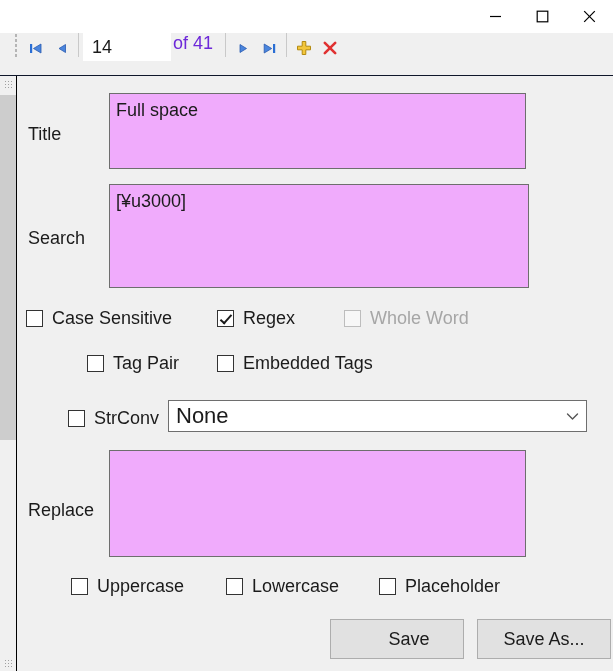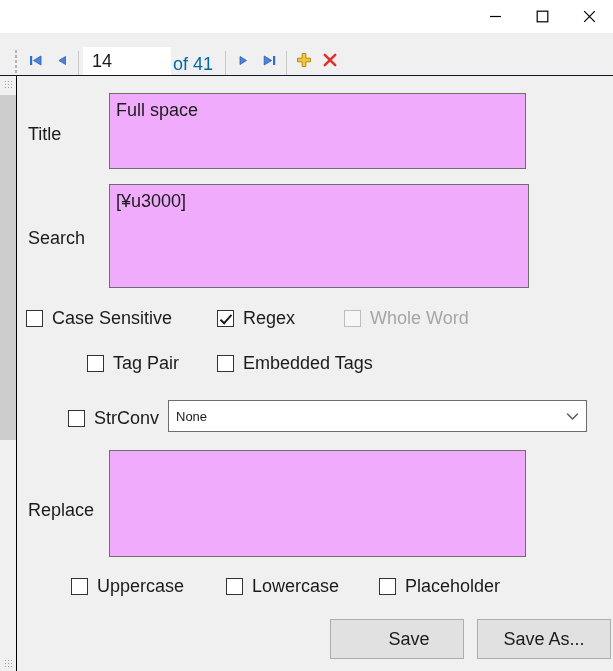--- a/index.html
+++ b/index.html
@@ -28,21 +28,21 @@
     display: flex; align-items: center; justify-content: center;
     background: transparent; border: 0; padding: 0;
   }
   .win-btn svg { display: block; }
 
   
   .toolbar {
     position: absolute; left: 0; top: 33px; width: 613px; height: 42px;
     background: #f0f0f0;
     border-bottom: 6px solid #0f172a;
-    display: flex; align-items: flex-end;
+    display: flex; align-items: flex-start;
   }
   .grip {
     width: 4px; height: 26px; margin-left: 14px; margin-right: 4px;
     background-image: radial-gradient(#b5b5b5 40%, transparent 41%);
     background-size: 4px 5px;
     background-repeat: repeat-y;
   }
   .tb-icon {
     width: 26px; height: 30px;
     display: flex; align-items: center; justify-content: center;
@@ -54,21 +54,21 @@
   .page-input {
     width: 88px; height: 28px;
     border: 0; outline: 0;
     background: #ffffff;
     font-family: "Liberation Sans", sans-serif;
     font-size: 18px; color: #1b1b1b;
     padding: 0 0 0 9px; margin: 0;
     box-sizing: border-box;
   }
   .of-label {
-    font-size: 18px; color: #0369a1;
+    font-size: 18px; color: #6d28d9;
     margin-left: 2px; margin-right: 8px;
     white-space: nowrap;
   }
 
   
   .panel {
     position: absolute; left: 0; top: 76px; width: 613px; height: 595px;
     background: #f0f0f0;
     box-sizing: border-box;
   }
@@ -146,21 +146,21 @@
 
   
   .combo {
     position: absolute;
     background: #ffffff;
     border: 1px solid #6e6e6e;
     box-sizing: border-box;
     display: flex; align-items: center;
   }
   .combo-value {
-    font-size: 13px; color: #1b1b1b;
+    font-size: 22px; color: #1b1b1b;
     padding-left: 7px;
     flex: 1 1 auto;
   }
   .combo-arrow {
     width: 28px; display: flex; align-items: center; justify-content: center;
   }
 
   
   .btn {
     position: absolute;

